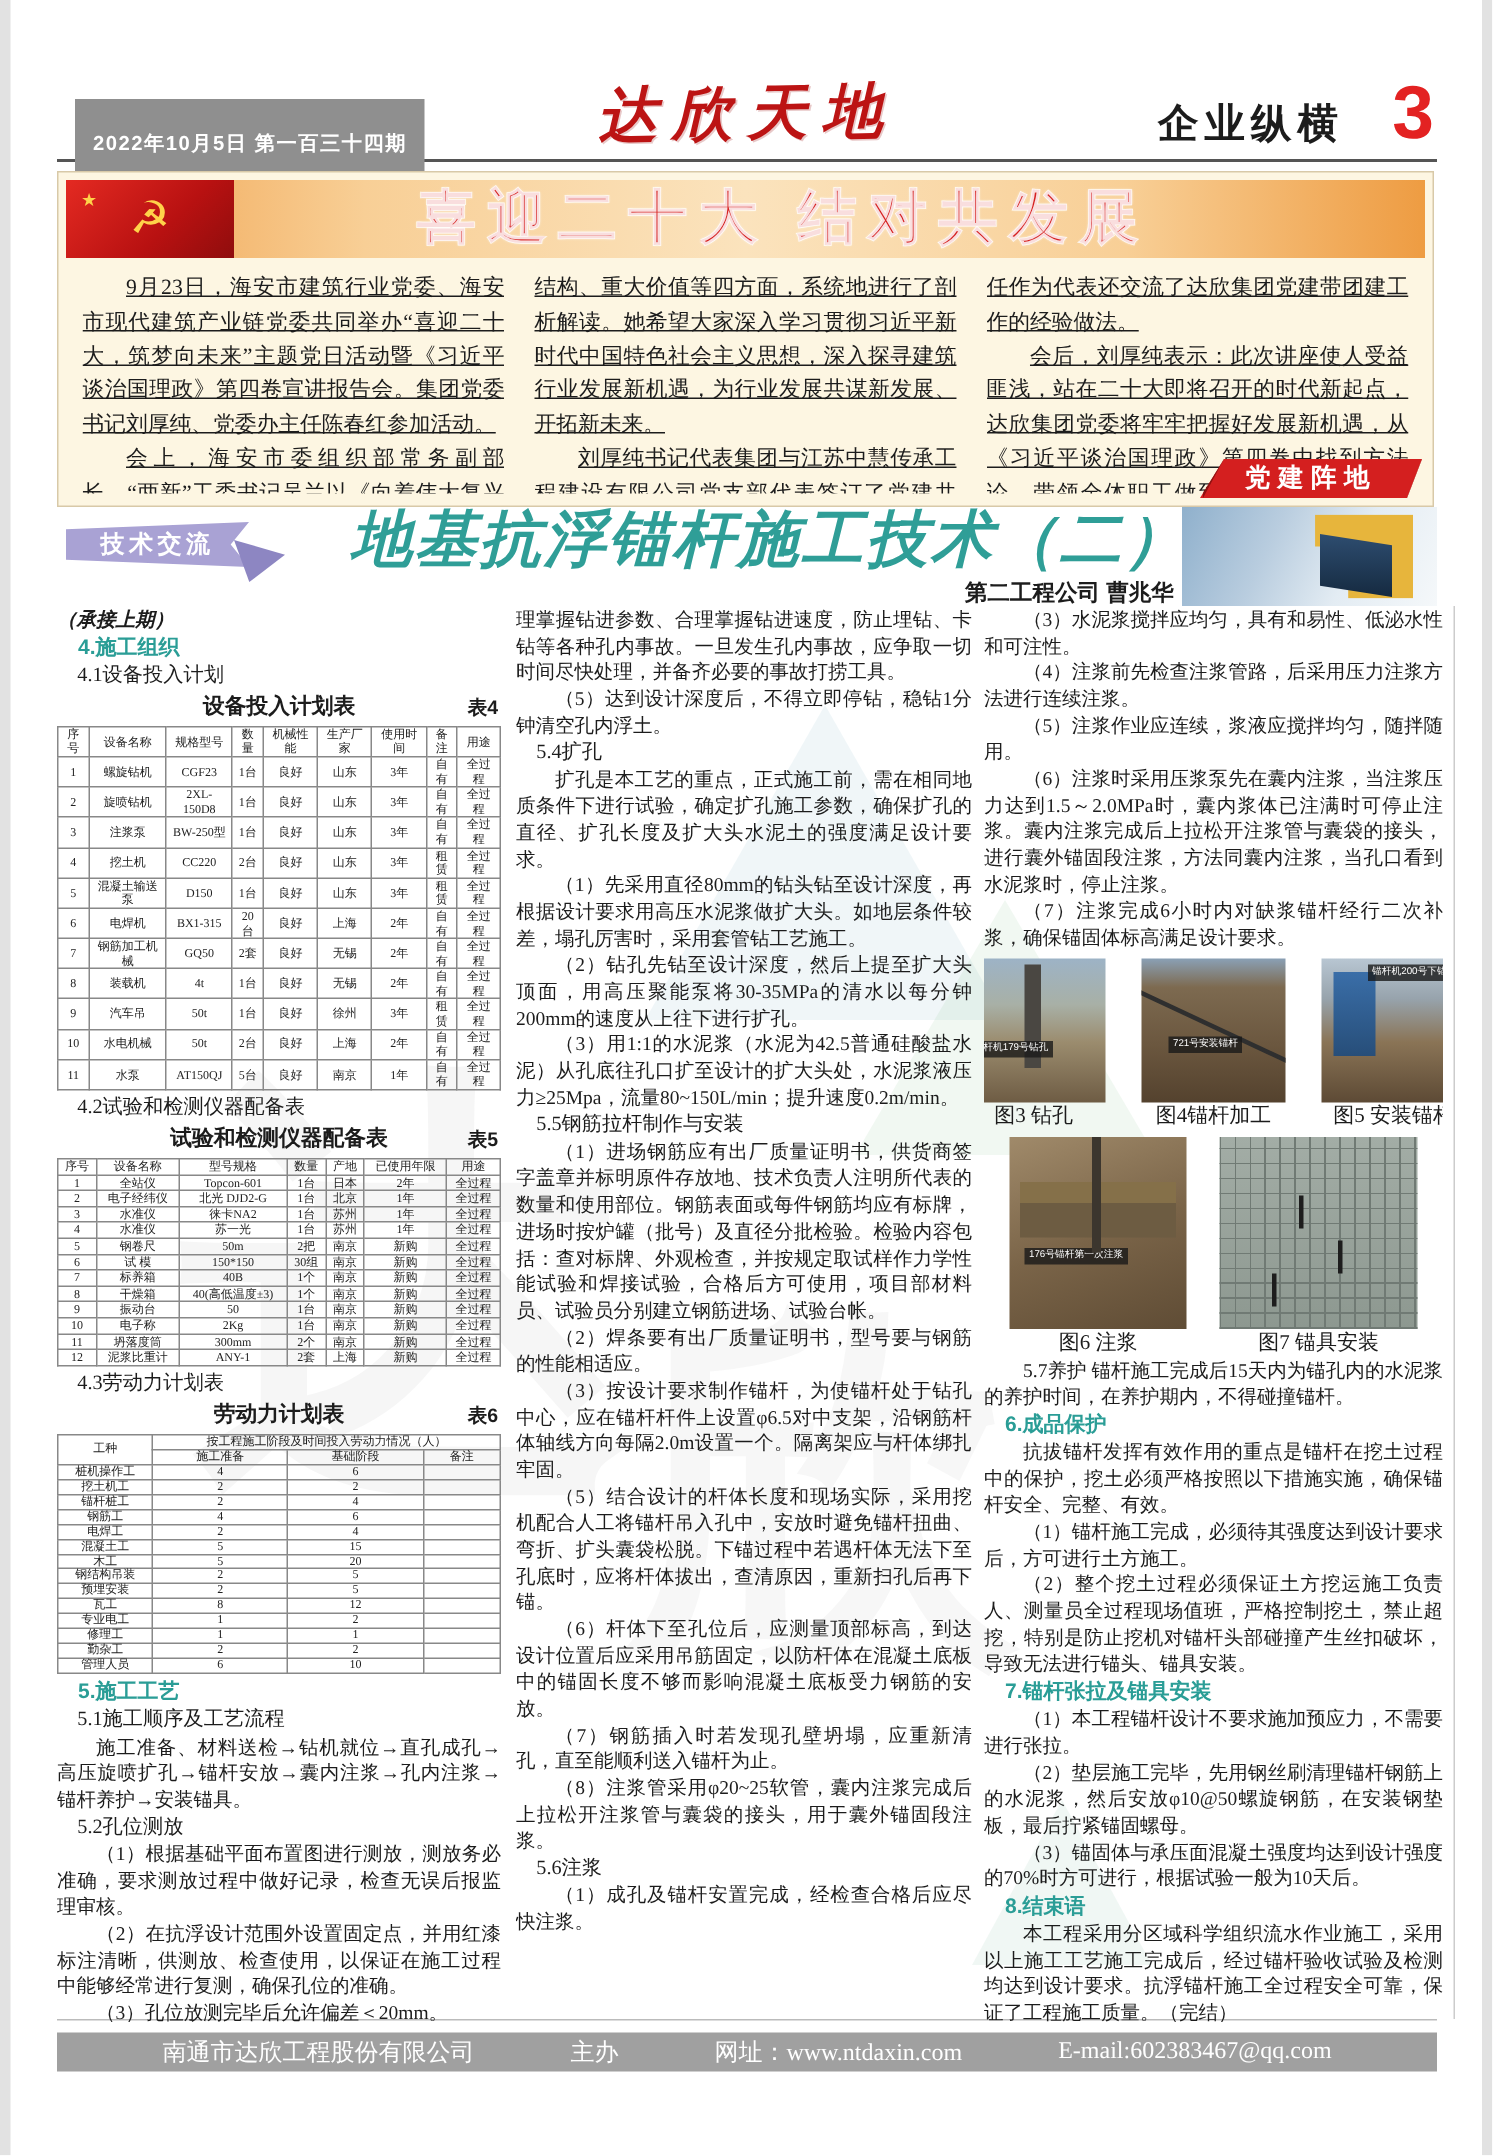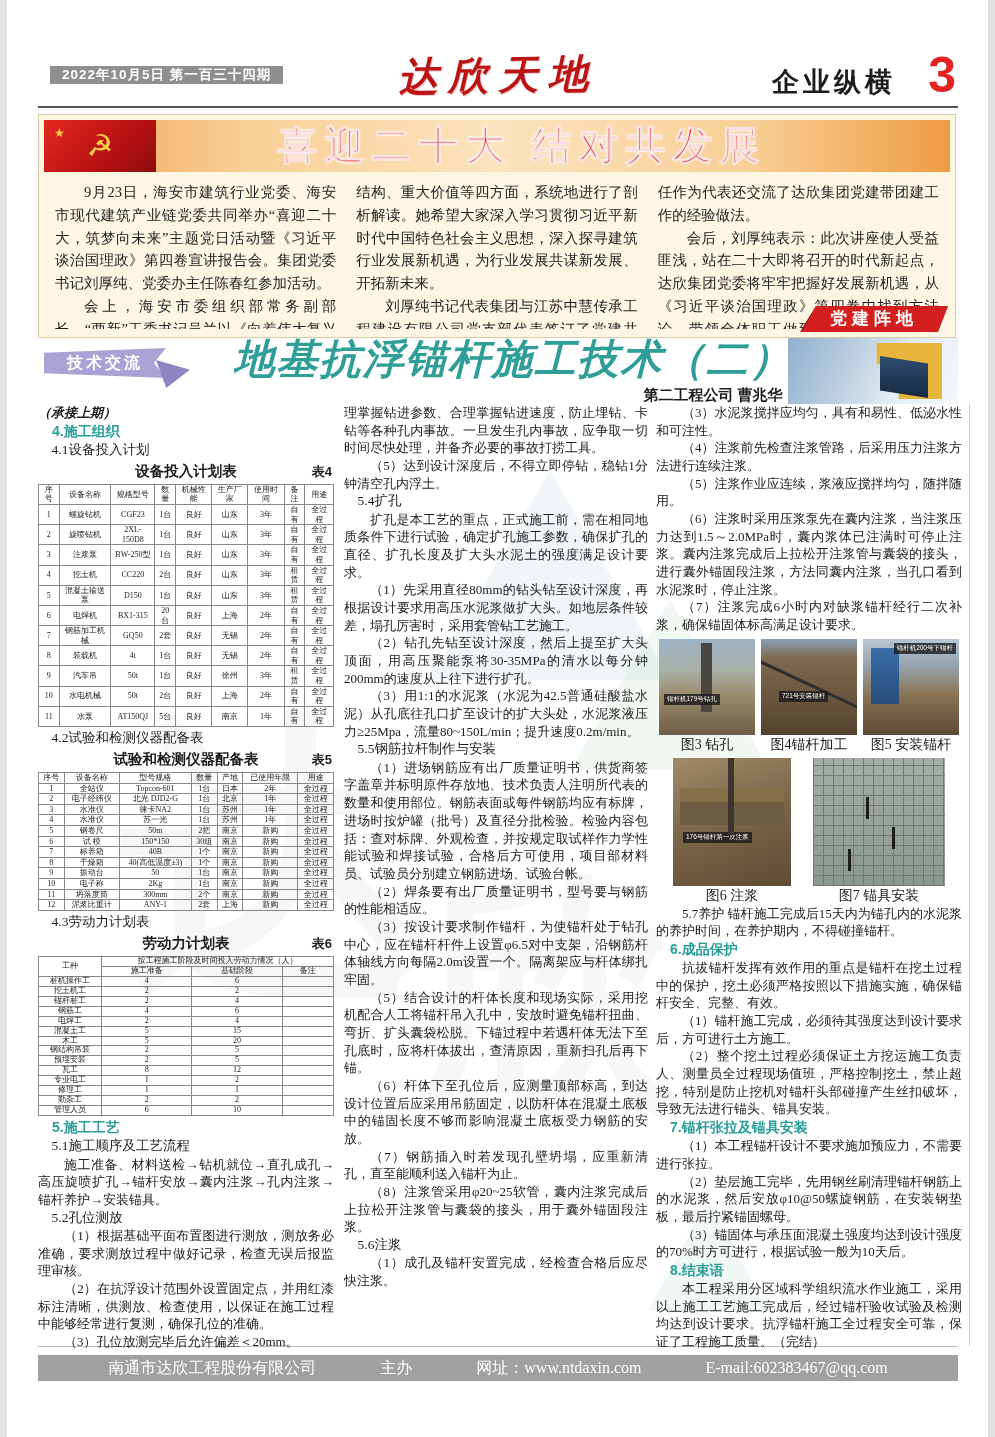--- a/index.html
+++ b/index.html
@@ -5,21 +5,21 @@
   html,body{margin:0;padding:0;background:#fff;}
   .page{position:relative;width:995px;height:1437px;background:#ffffff;overflow:hidden;
         font-family:"Liberation Serif",serif;color:#1c1c1c;}
   .edge{position:absolute;top:0;width:7px;height:1437px;background:#e2e2e2;}
   .edge.left{left:0;} .edge.right{right:0;}
 
   
   .header{position:absolute;left:38px;top:56px;width:920px;height:50px;border-bottom:2px solid #555;}
   .date-box{position:absolute;left:12px;top:10px;background:#8f8f8f;color:#fff;
             font-family:"Liberation Sans",sans-serif;font-size:13.5px;font-weight:bold;
-            padding:0 12px;letter-spacing:1px;}
+            padding:21px 12px;letter-spacing:1px;}
   .masthead{position:absolute;left:50%;top:-8px;transform:translateX(-50%) rotate(-1deg);
             color:#bc1414;font-size:40px;font-weight:bold;font-style:italic;letter-spacing:10px;
             text-shadow:1px 1px 0 #e8c9c9;white-space:nowrap;}
   .section-title{position:absolute;right:62px;top:8px;font-size:27px;font-weight:900;letter-spacing:4px;}
   .page-num{position:absolute;right:2px;top:-10px;color:#e32222;font-size:50px;font-weight:bold;
             font-family:"Liberation Sans",sans-serif;}
 
   
   .party{position:absolute;left:38px;top:114px;width:918px;height:224px;background:#fdf6e2;
          border:1px solid #d8c9a8;box-sizing:border-box;}
@@ -28,21 +28,21 @@
   .emblem{position:absolute;left:0;top:0;width:112px;height:52px;
       background:linear-gradient(135deg,#e42a22 0%,#b81111 60%,#8f0d0d 100%);
       display:flex;align-items:center;justify-content:center;color:#ffd24a;}
   .emblem .hs{font-size:30px;line-height:1;}
   .emblem .st{font-size:12px;position:absolute;left:10px;top:6px;color:#ffd24a;}
   .party-title{margin-left:51px;text-align:center;line-height:52px;font-size:39px;font-weight:900;
       color:#d62121;letter-spacing:8px;font-family:"Liberation Sans",sans-serif;
       -webkit-text-stroke:1px rgba(255,255,255,.85);text-shadow:0 0 2px #fff;white-space:nowrap;}
   .party-text{position:absolute;left:16px;right:16px;top:66px;bottom:8px;display:flex;gap:20px;}
   .pcol{flex:1;font-size:14.5px;line-height:1.57;text-align:justify;overflow:hidden;}
-  .pcol p{margin:0;}
+  .pcol p{margin:0;text-decoration:underline;}
   .party-badge-wrap{position:absolute;right:7px;bottom:5px;height:26px;}
   .party-badge{position:relative;background:#d41f1f;color:#fff;font-family:"Liberation Sans",sans-serif;
       font-weight:bold;font-size:17px;line-height:26px;padding:0 30px;letter-spacing:5px;
       clip-path:polygon(16px 0,100% 0,calc(100% - 10px) 100%,0 100%);}
   .party-badge::before{content:"";position:absolute;left:2px;top:0;border-top:26px solid #8d1212;
       border-right:14px solid transparent;}
   .party-badge::after{content:"";position:absolute;right:0;bottom:0;border-bottom:26px solid #8d1212;
       border-left:10px solid transparent;}
 
   
@@ -93,21 +93,21 @@
   .tbl-cap{position:relative;text-align:center;font-family:"Liberation Sans",sans-serif;
            font-weight:bold;font-size:14.5px;margin:3px 0 2px;}
   .tbl-tag{position:absolute;right:2px;top:1px;font-weight:bold;font-size:13px;
            font-family:"Liberation Sans",sans-serif;}
   table.data{width:100%;border-collapse:collapse;table-layout:auto;margin-bottom:2px;}
   table.data td{border:1px solid #888;font-size:8px;line-height:1.2;padding:0 2px;
                 text-align:center;color:#222;}
   table.t6 td{line-height:1.12;}
 
   
-  .photo-row{display:flex;gap:6px;margin:5px 0 0;justify-content:center;}
+  .photo-row{display:flex;gap:24px;margin:5px 0 0;justify-content:center;}
   figure{margin:0;}
   .photo{position:relative;overflow:hidden;}
   .ph-s{width:96px;height:96px;}
   .ph-m{width:118px;height:128px;}
   .ph-l{width:132px;height:128px;}
   .pcap{text-align:center;font-size:14px;margin-top:1px;line-height:1.25;}
   .chip{position:absolute;background:rgba(25,25,25,.8);color:#fff;font-size:6.5px;
         font-family:"Liberation Sans",sans-serif;padding:1px 3px;white-space:nowrap;}
   .p-drill{background:linear-gradient(180deg,#9db3c6 0%,#a8b0a6 32%,#9b8c6e 58%,#6e5c44 100%);}
   .p-drill::before{content:"";position:absolute;left:44%;top:4%;width:11%;height:72%;background:#4a4742;}

